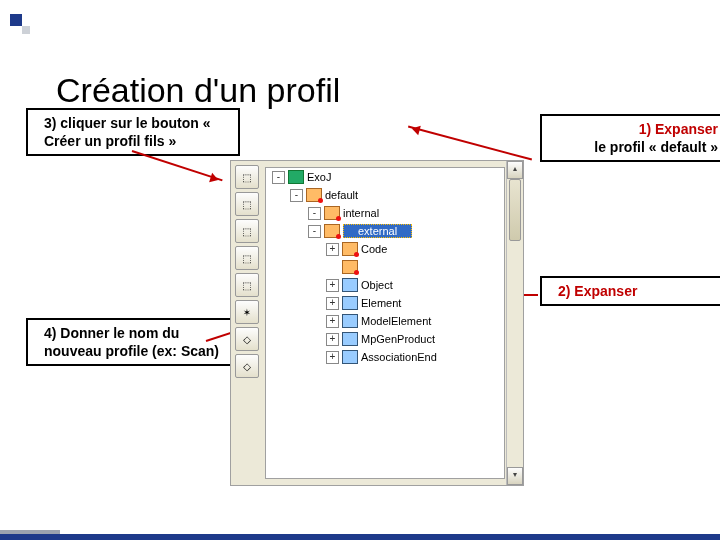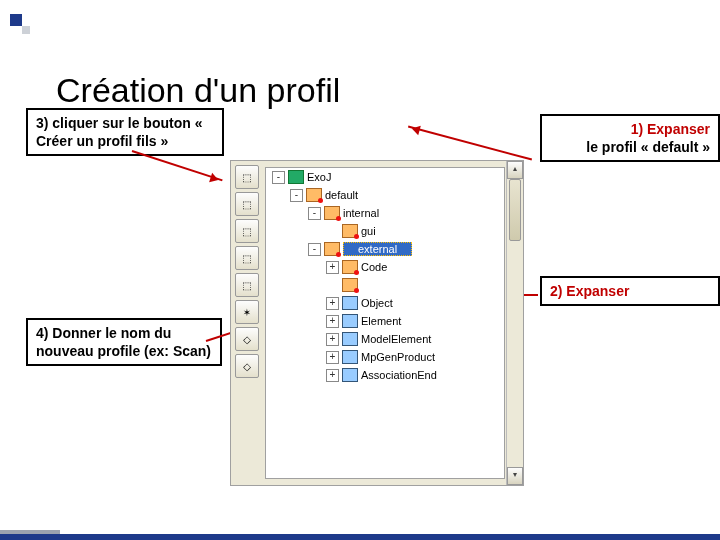--- a/index.html
+++ b/index.html
@@ -1,20 +1,20 @@
 <!DOCTYPE html>
 <html><head>
 <meta charset="utf-8">
 <style>
   body{margin:0;font-family:Arial,Helvetica,sans-serif;background:#fff;width:720px;height:540px;position:relative;overflow:hidden}
   .accent{position:absolute;left:10px;top:14px;width:24px;height:24px}
   .accent .sq{position:absolute;left:0;top:0;width:12px;height:12px;background:#1e3a8a}
   .accent .sq2{position:absolute;left:12px;top:12px;width:8px;height:8px;background:#9ca3af;opacity:.5}
   h1{margin:16px;position:absolute;left:40px;top:55px;font-size:34px;font-weight:400;color:#000}
-  .callout{position:absolute;border:2px solid #000;background:#fff;padding:4px 8px;font-size:14px;line-height:1.3;color:#000}
+  .callout{position:absolute;border:2px solid #000;background:#fff;padding:4px 16px;font-size:14px;line-height:1.3;color:#000}
   .callout b{font-weight:700}
   .red{color:#c00000}
   #c3{left:26px;top:108px;width:178px}
   #c1{left:540px;top:114px;width:160px;text-align:right}
   #c2{left:540px;top:276px;width:160px;}
   #c4{left:26px;top:318px;width:176px}
   .arrow{position:absolute;height:0;border-top:2px solid #c00000}
   .arrow::after{content:"";position:absolute;right:-1px;top:-5px;border:5px solid transparent;border-left:8px solid #c00000}
   .arrow.left::after{left:-1px;right:auto;border-left:5px solid transparent;border-right:8px solid #c00000}
   #a3{left:132px;top:150px;width:95px;transform:rotate(18deg);transform-origin:left center}
@@ -90,26 +90,20 @@
         <span class="ic prof"></span>
         <span class="lbl">default</span>
       </div>
       <div class="row">
         <span class="sp" style="width: 42px;"></span>
         <span class="tw">-</span>
         <span class="ic prof"></span>
         <span class="lbl">internal</span>
       </div>
       <div class="row">
-        <span class="sp" style="width: 60px;"></span>
-        <span style="display: inline-block; width: 16px;"></span>
-        <span class="ic prof"></span>
-        <span class="lbl">gui</span>
-      </div>
-      <div class="row">
         <span class="sp" style="width: 42px;"></span>
         <span class="tw">-</span>
         <span class="ic prof"></span>
         <span class="lbl sel">external</span>
       </div>
       <div class="row">
         <span class="sp" style="width: 60px;"></span>
         <span class="tw">+</span>
         <span class="ic prof"></span>
         <span class="lbl">Code</span>

